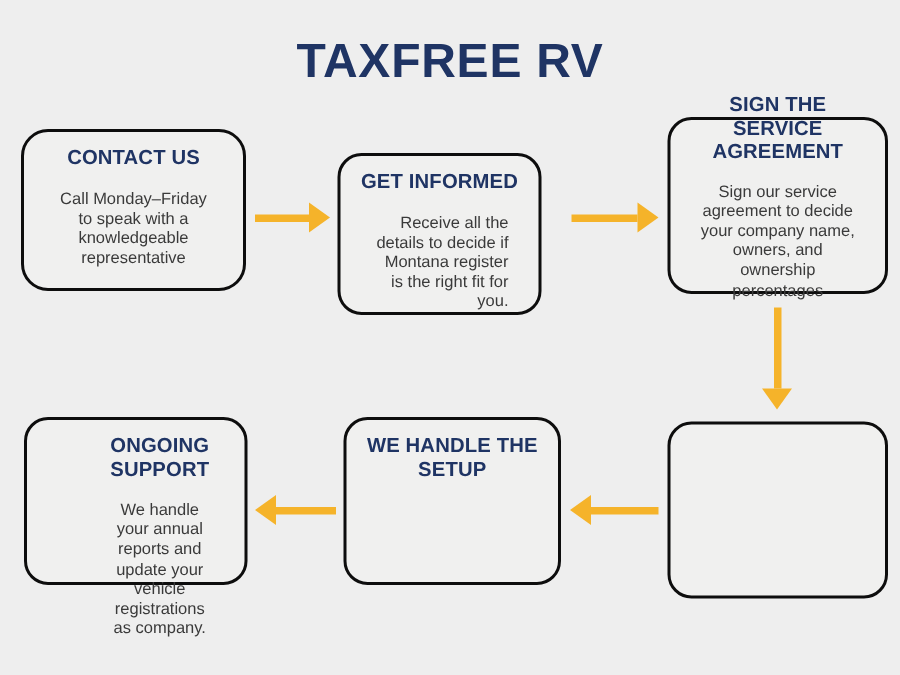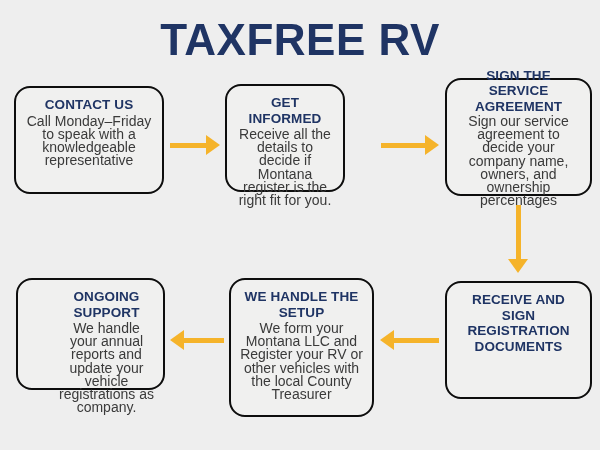--- a/index.html
+++ b/index.html
@@ -20,21 +20,21 @@
     height: 450px;
   }
 
   
   .title {
     position: absolute;
     left: 0;
     top: 16px;
     width: 600px;
     text-align: center;
-    font-size: 44px;
+    font-size: 32px;
     font-weight: bold;
     letter-spacing: 0.5px;
     color: #1f3464;
     line-height: 48px;
     white-space: nowrap;
   }
 
   
   .step-box {
     position: absolute;
@@ -52,31 +52,31 @@
   .step-title {
     color: #1f3464;
     font-weight: bold;
     font-size: 13.5px;
     line-height: 15.5px;
     letter-spacing: 0.1px;
     margin: 0 0 2px 0;
   }
   .step-desc {
     color: #3a3a3a;
-    font-size: 14px;
+    font-size: 11px;
     line-height: 13.2px;
-    margin: 0;
+    margin: 12px;
   }
 
   
-  #box-contact        { left: 14px;  top: 86px;  width: 150px; height: 108px; }
-  #box-informed       { left: 225px; top: 84px;  width: 120px; height: 108px; }
+  #box-contact        { left: 14px;  top: 86px;  width: 150px; height: 108px; border-radius: 18px; }
+  #box-informed       { left: 225px; top: 102px;  width: 136px; height: 108px; text-align: right; }
   #box-agreement      { left: 445px; top: 78px;  width: 147px; height: 118px; justify-content: center; }
   #box-registration   { left: 445px; top: 281px; width: 147px; height: 118px; }
-  #box-setup          { left: 229px; top: 278px; width: 145px; height: 139px; }
+  #box-setup          { left: 229px; top: 278px; width: 145px; height: 112px; }
   #box-support        { left: 16px;  top: 278px; width: 149px; height: 112px; padding-left: 40px; }
 
   #box-agreement .step-title,
   #box-registration .step-title { margin-bottom: 1px; }
 
   
   .arrow-h {
     position: absolute;
     height: 20px;
     display: flex;
@@ -158,31 +158,29 @@
     <div class="step-title">SIGN THE SERVICE AGREEMENT</div>
     <div class="step-desc">Sign our service agreement to decide your company name, owners, and ownership percentages</div>
   </div>
 
   <div class="arrow-v" id="arrow-3">
     <div class="shaft-v"></div>
     <div class="head-down"></div>
   </div>
 
   <div class="step-box" id="box-registration">
-    <div class="step-title">RECEIVE AND SIGN REGISTRATION DOCUMENTS</div>
   </div>
 
   <div class="arrow-h" id="arrow-4">
     <div class="head-left"></div>
     <div class="shaft"></div>
   </div>
 
   <div class="step-box" id="box-setup">
     <div class="step-title">WE HANDLE THE SETUP</div>
-    <div class="step-desc">We form your Montana LLC and Register your RV or other vehicles with the local County Treasurer</div>
   </div>
 
   <div class="arrow-h" id="arrow-5">
     <div class="head-left"></div>
     <div class="shaft"></div>
   </div>
 
   <div class="step-box" id="box-support">
     <div class="step-title">ONGOING SUPPORT</div>
     <div class="step-desc">We handle your annual reports and update your vehicle registrations as company.</div>

